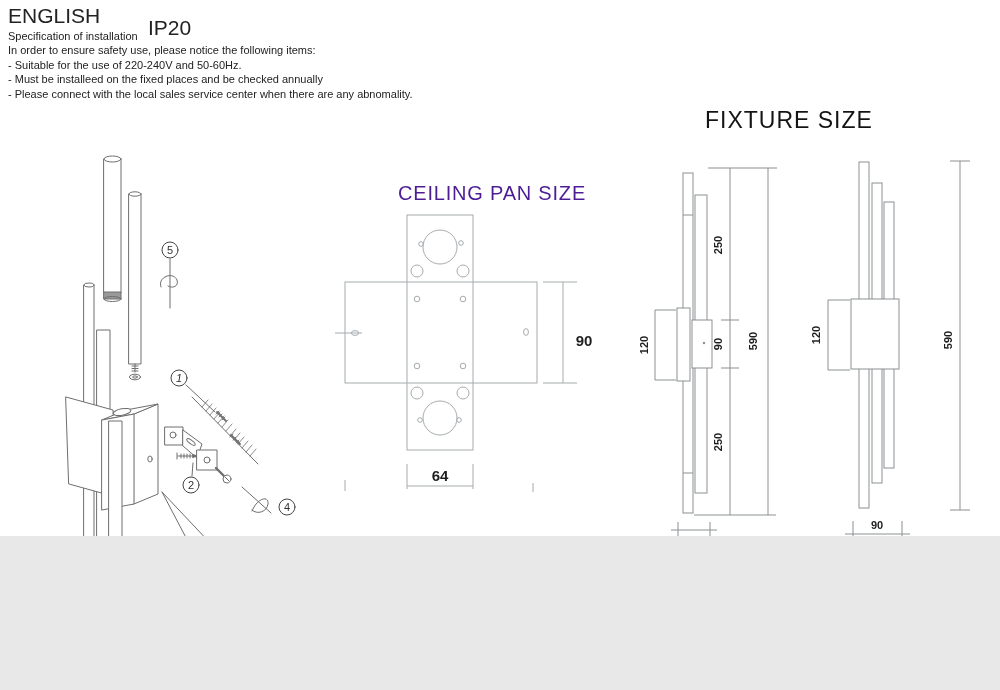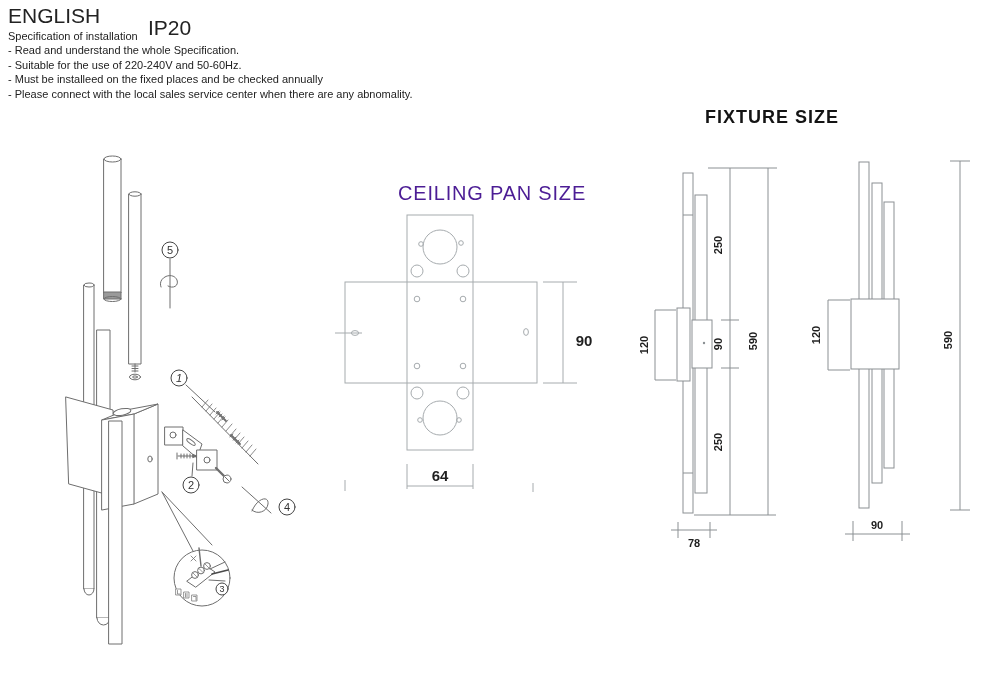--- a/index.html
+++ b/index.html
@@ -1,26 +1,26 @@
 <!DOCTYPE html>
 <html><head>
 <meta charset="utf-8">
 <style>
   html,body{margin:0;padding:0;background:#e8e8e8;}
   .page{
-    position:relative;width:1000px;height:690px;background:#ffffff;
+    position:relative;width:1000px;height:536px;background:#ffffff;
     font-family:"Liberation Sans",sans-serif;color:#1a1a1a;overflow:hidden;
     margin:0 auto;
   }
   .abs{position:absolute;}
   .hdr-lang{left:8px;top:4px;font-size:21px;color:#222;}
   .hdr-ip{left:148px;top:4px;font-size:21px;color:#222;margin-top:12px;}
   .spec{left:8px;top:29px;font-size:11px;line-height:14.45px;color:#222;white-space:nowrap;}
   .title-ceiling{left:398px;top:182px;font-size:20px;letter-spacing:.8px;color:#4c1d95;}
-  .title-fixture{left:705px;top:107px;font-size:18px;font-weight:700;letter-spacing:1px;color:#141414;}
+  .title-fixture{left:705px;top:107px;font-size:23px;font-weight:400;letter-spacing:1px;color:#141414;}
   .footer-coding{left:344px;top:642px;font-size:20px;color:#161616;}
   svg.drawings{position:absolute;left:0;top:0;}
   
   .g-install{stroke:#6e6e6e;stroke-width:1;fill:none;stroke-linejoin:round;stroke-linecap:round;}
   .g-pan{stroke:#a6abae;stroke-width:1;fill:none;}
   .g-fix{stroke:#8b9093;stroke-width:1;fill:none;}
   .wfill{fill:#ffffff;}
   text{stroke:none;font-family:"Liberation Sans",sans-serif;}
   .dim{font-size:11px;font-weight:700;fill:#1f1f1f;}
   .dim-lg{font-size:15px;font-weight:700;fill:#1f1f1f;}
@@ -31,21 +31,21 @@
 </head>
 <body>
 
 <div class="page">
 
   <div class="abs hdr-lang">ENGLISH</div>
   <div class="abs hdr-ip">IP20</div>
 
   <div class="abs spec">
     <div>Specification of installation</div>
-    <div>- Read and understand the whole Specification.</div>
+    <div>In order to ensure safety use, please notice the following items:</div>
     <div>- Suitable for the use of 220-240V and 50-60Hz.</div>
     <div>- Must be installeed on the fixed places and be checked annually</div>
     <div>- Please connect with the local sales service center when there are any abnomality.</div>
   </div>
 
   <div class="abs title-ceiling">CEILING PAN SIZE</div>
   <div class="abs title-fixture">FIXTURE SIZE</div>
 
   <svg class="drawings" width="1000" height="690" viewBox="0 0 1000 690">
 

